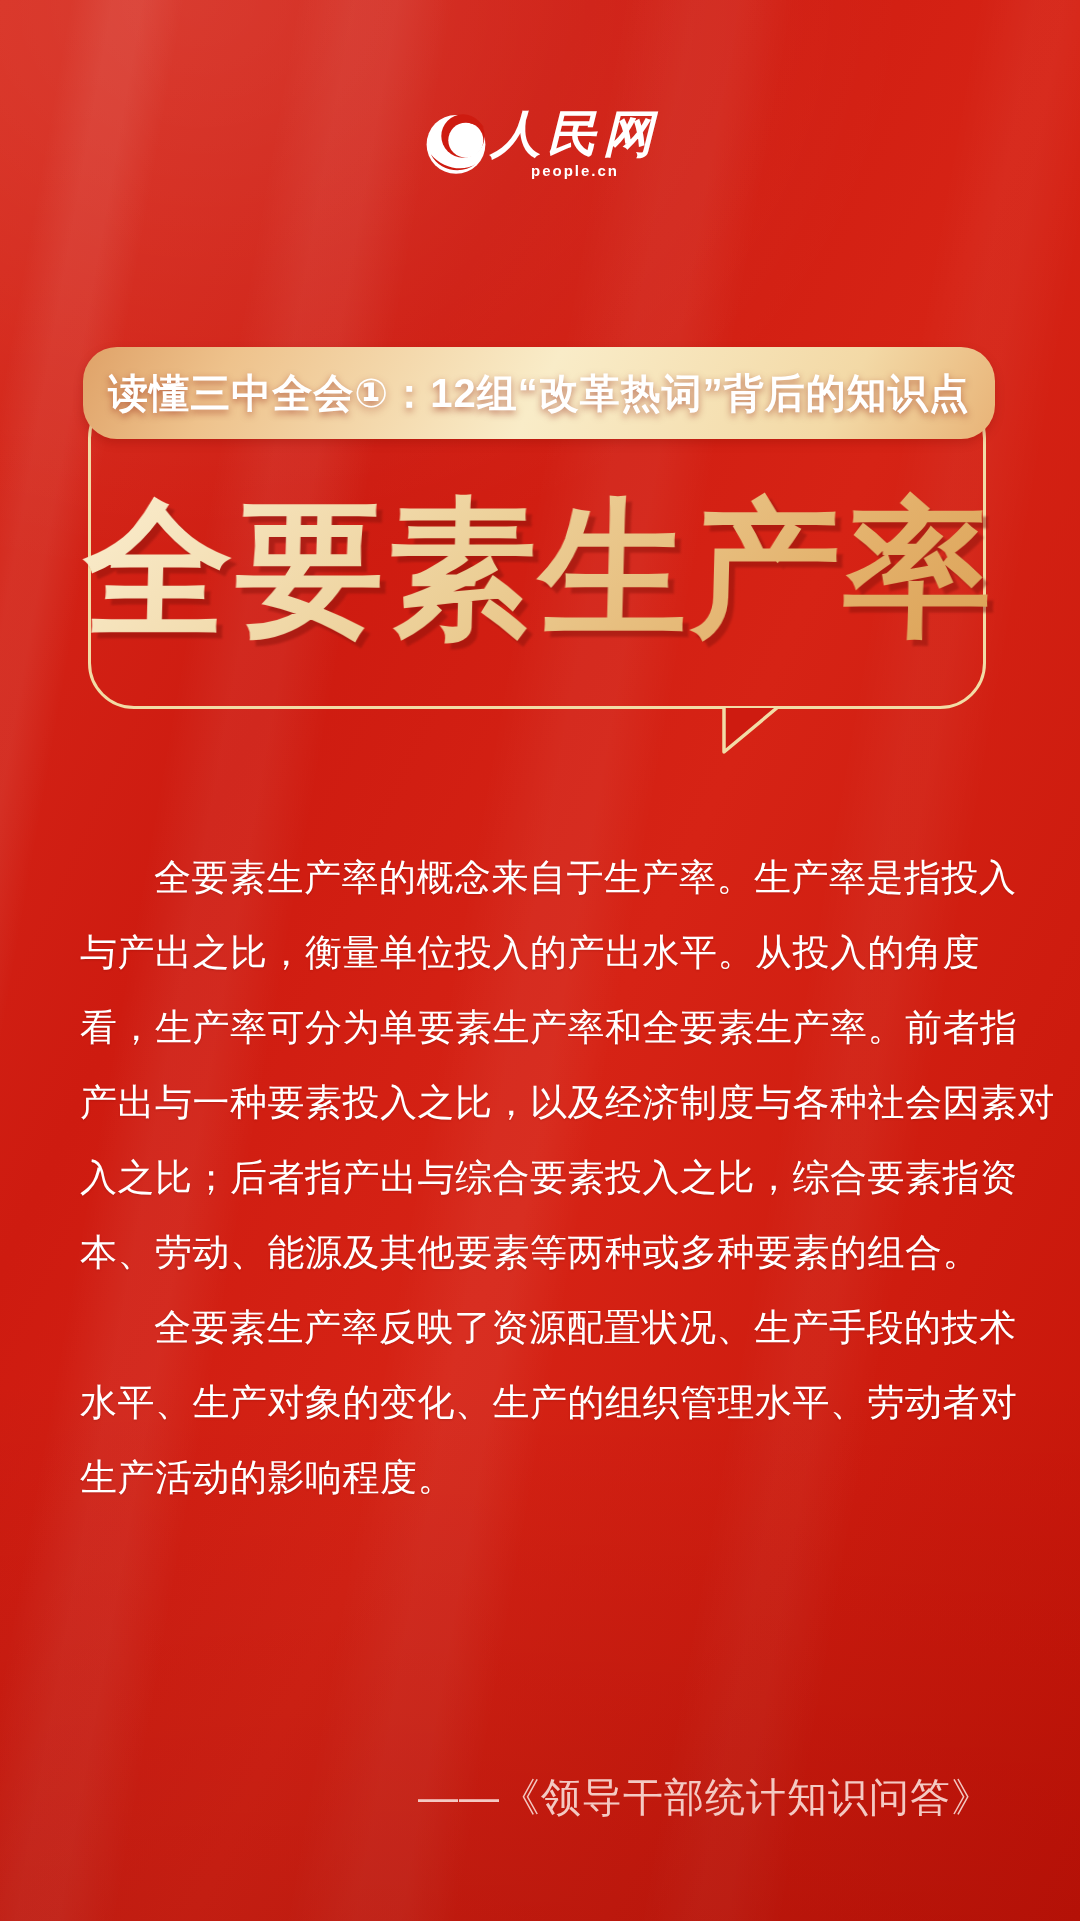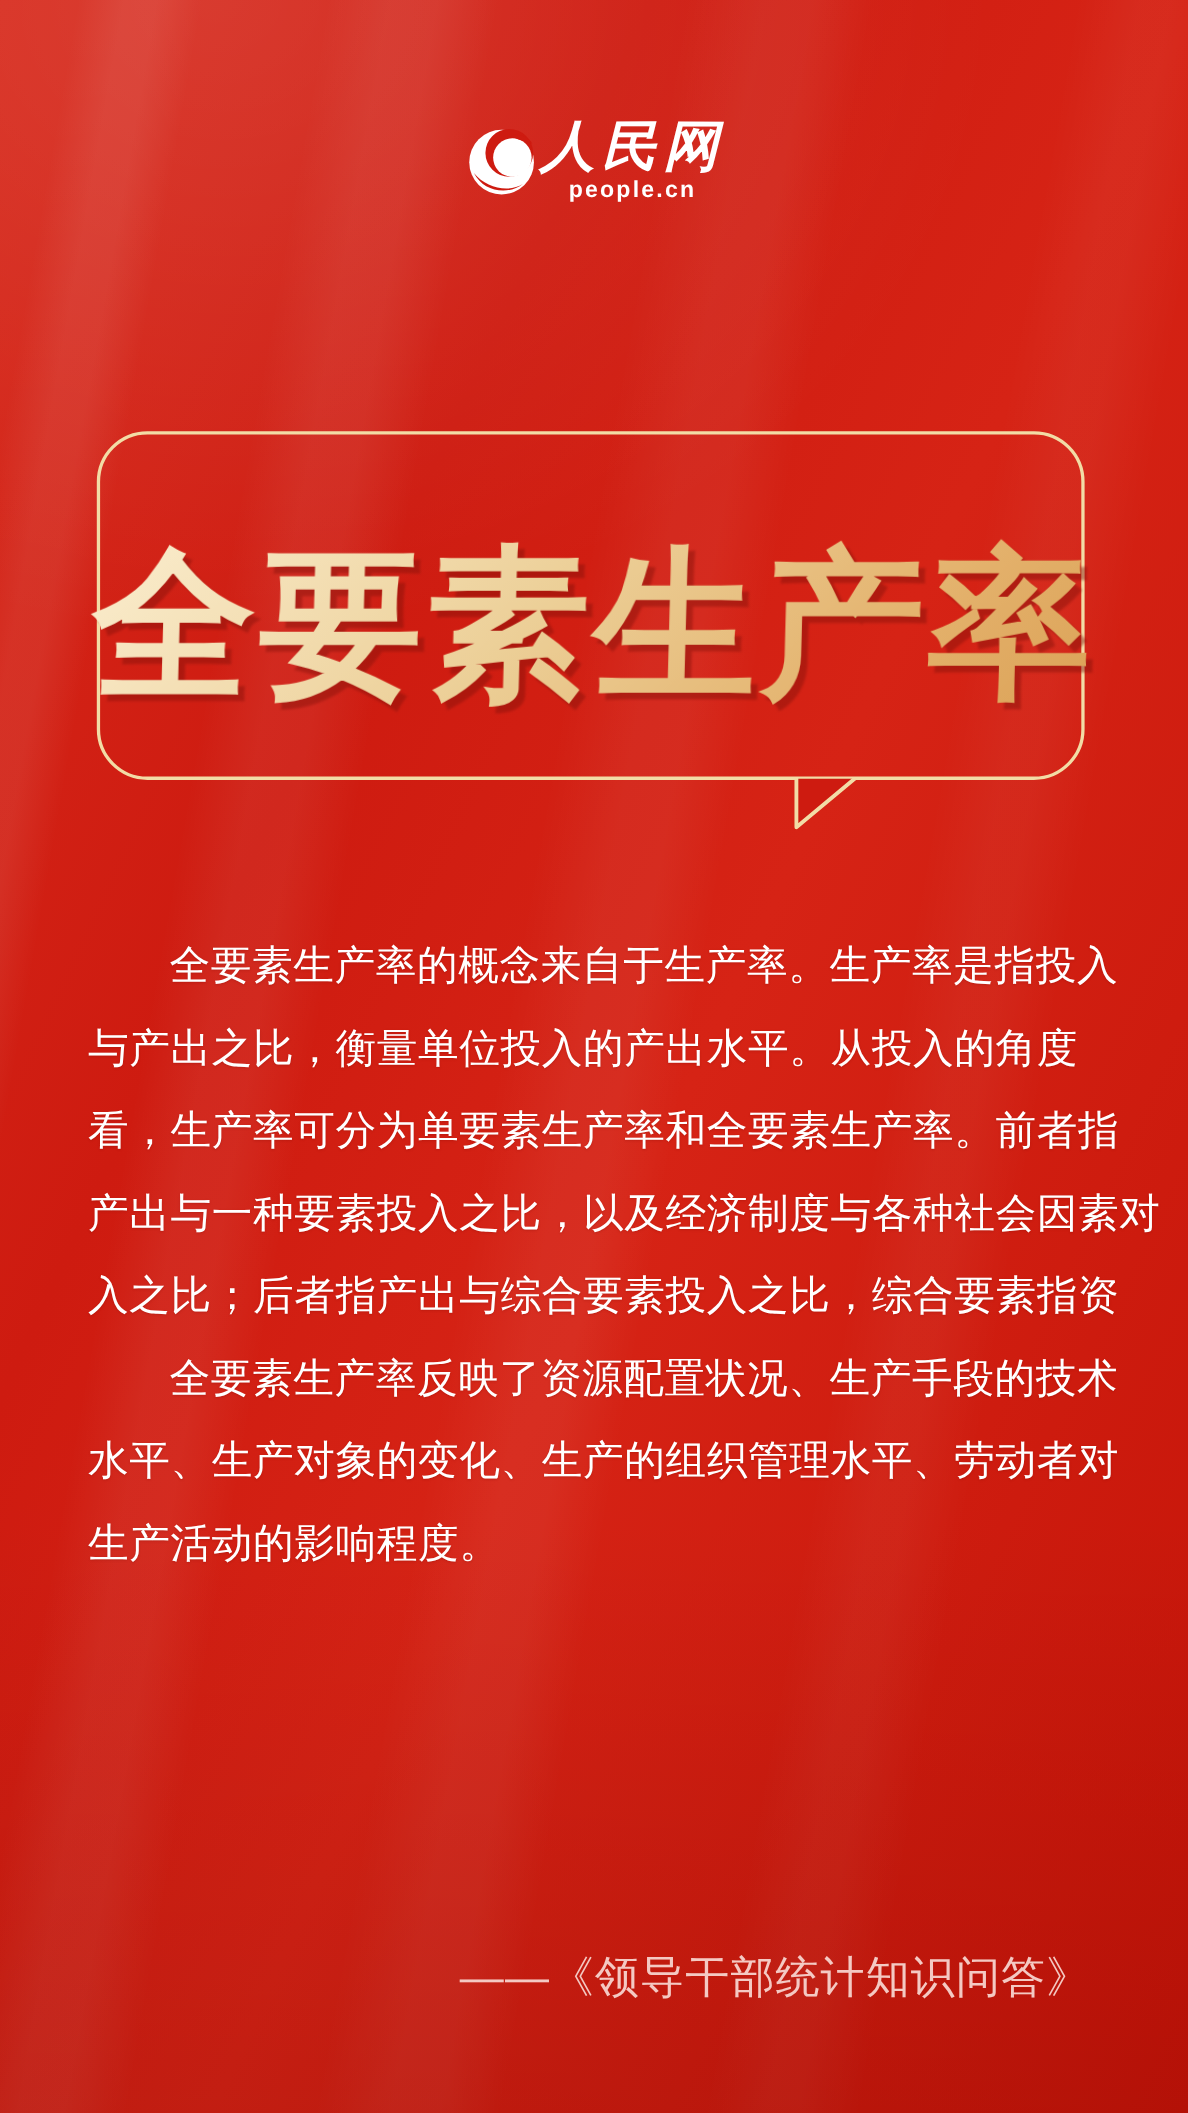--- a/index.html
+++ b/index.html
@@ -35,21 +35,21 @@
     display:flex; align-items:center; justify-content:center;
   }
   .logo-icon{width:70px;height:70px;display:block;}
   .logo-texts{display:flex;flex-direction:column;align-items:center;line-height:1;}
   .logo-zh{
     color:#fff; font-size:50px; font-weight:700; letter-spacing:6px;
     font-family:"DejaVu Serif","Liberation Serif",serif;
     font-style:italic;
   }
   .logo-en{
-    color:#fff; font-size:21px; font-weight:700; letter-spacing:2px; margin-top:4px;
+    color:#fff; font-size:15px; font-weight:700; letter-spacing:2px; margin-top:4px;
   }
   
   .bubble{
     position:absolute; left:88px; top:392px; width:898px; height:317px;
     border:3px solid var(--gold-border);
     border-radius:46px;
     box-sizing:border-box;
   }
   .bubble-tail{position:absolute; left:720px; top:707px; width:72px; height:54px;}
   .banner{
@@ -113,29 +113,33 @@
       <div class="logo-en">people.cn</div>
     </div>
   </div>
 
   <div class="bubble"></div>
   <svg class="bubble-tail" viewBox="0 0 72 54">
     <path d="M4 1 L4 45 L58 1 Z" fill="#ce1b10" stroke="none"></path>
     <path d="M4 0 L4 45 L58 0" fill="none" stroke="#f2dca6" stroke-width="3.5" stroke-linejoin="round"></path>
   </svg>
 
+  <div class="banner">
+    <div class="banner-text">读懂三中全会①：12组“改革热词”背后的知识点</div>
+  </div>
 
   <div class="big-title">全要素生产率</div>
 
   <div class="body-text">
     <div class="body-line indent">全要素生产率的概念来自于生产率。生产率是指投入</div>
     <div class="body-line">与产出之比，衡量单位投入的产出水平。从投入的角度</div>
     <div class="body-line">看，生产率可分为单要素生产率和全要素生产率。前者指</div>
     <div class="body-line">产出与一种要素投入之比，以及经济制度与各种社会因素对</div>
     <div class="body-line">入之比；后者指产出与综合要素投入之比，综合要素指资</div>
+    <div class="body-line">本、劳动、能源及其他要素等两种或多种要素的组合。</div>
     <div class="body-line indent">全要素生产率反映了资源配置状况、生产手段的技术</div>
     <div class="body-line">水平、生产对象的变化、生产的组织管理水平、劳动者对</div>
     <div class="body-line">生产活动的影响程度。</div>
   </div>
 
   <div class="attribution">——《领导干部统计知识问答》</div>
 
 </div>
 
 </body></html>

